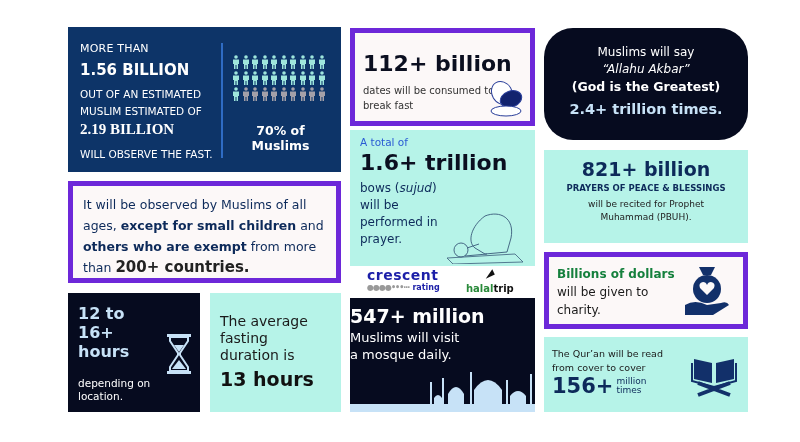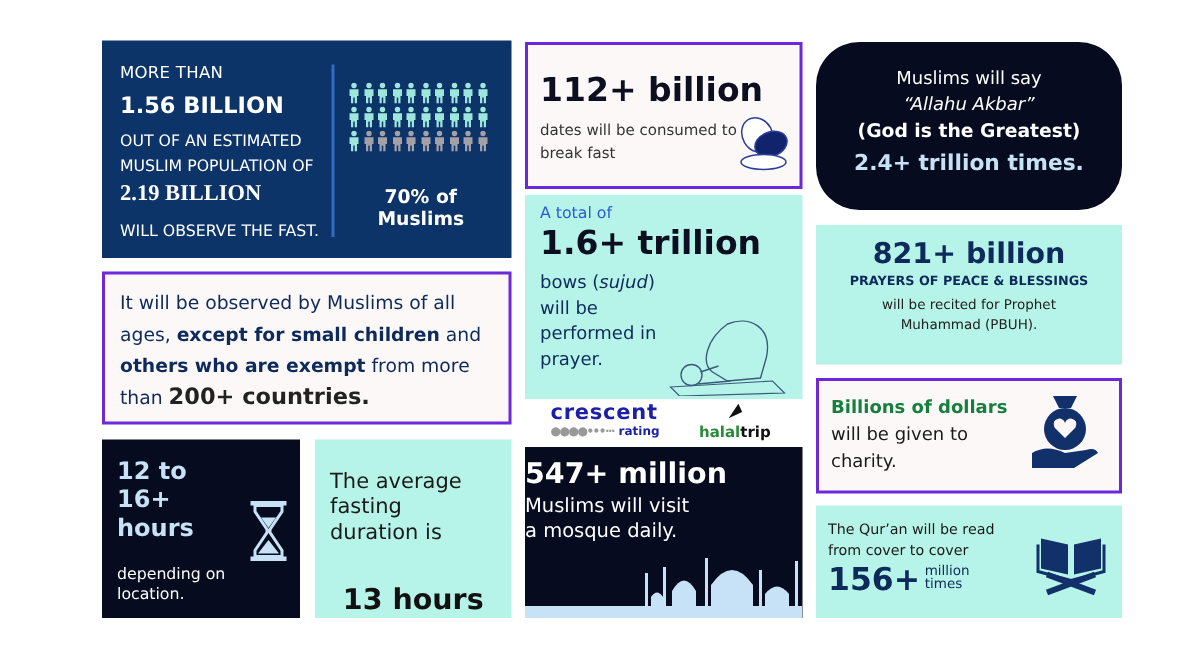--- a/index.html
+++ b/index.html
@@ -2,21 +2,21 @@
 <html><head>
 <meta charset="utf-8">
 <style>
   * { box-sizing: border-box; margin: 0; padding: 0; }
   html, body { width: 800px; height: 442px; background: #ffffff; overflow: hidden; }
   body { position: relative; font-family: "DejaVu Sans", sans-serif; }
   .box { position: absolute; overflow: hidden; }
   .navy { background: #0d3468; color: #fff; }
   .dark { background: #060b1f; color: #fff; }
   .teal { background: #b6f3e8; color: #0b1a3a; }
-  .outline { background: #fcf8f8; border: 2px solid #6d28d9; color: #0d2a5a; }
+  .outline { background: #fcf8f8; border: 5px solid #6d28d9; color: #0d2a5a; }
   .abs { position: absolute; }
 
   
   #b1 { left: 68px; top: 27px; width: 273px; height: 145px; }
   #b1 .l1 { left: 12px; top: 15px; font-size: 11px; letter-spacing: 0.2px; }
   #b1 .big { font-weight: bold; font-size: 15px; }
   #b1 .n1 { left: 12px; top: 34px; }
   #b1 .l2 { left: 12px; top: 61px; font-size: 10.5px; }
   #b1 .l3 { left: 12px; top: 78px; font-size: 10.5px; }
   #b1 .n2 { left: 12px; top: 94px; font-family: Liberation Serif, serif; }
@@ -30,21 +30,21 @@
   #b2 b { color: #0d2a5a; }
   #b2 .bigc { font-size: 15px; font-weight: bold; color: #222; }
 
   
   #b3 { left: 68px; top: 293px; width: 132px; height: 119px; padding: 7px 10px; font-size: 10.5px; line-height: 13px; }
   #b3 .big { font-size: 16px; font-weight: bold; color: #c7e2f7; line-height: 19px; margin: 4px 0 16px; }
   #b3 .hg { right: 8px; top: 40px; }
 
   
   #b4 { left: 210px; top: 293px; width: 131px; height: 119px; padding: 20px 10px; font-size: 14px; line-height: 17px; color: #1a1a1a; }
-  #b4 .big { font-size: 19px; font-weight: bold; margin-top: 28px; color: #111; text-align: center; }
+  #b4 .big { font-size: 19px; font-weight: bold; margin-top: 7px; color: #111; }
 
   
   #b5 { left: 350px; top: 28px; width: 185px; height: 98px; padding: 18px 8px; }
   #b5 .big { font-size: 22px; font-weight: bold; color: #0b0f20; line-height: 26px; }
   #b5 .t { font-size: 10px; line-height: 15px; color: #333; margin-top: 6px; }
   #b5 .dates { right: 6px; top: 46px; }
 
   
   #b6 { left: 350px; top: 130px; width: 185px; height: 136px; padding: 6px 10px; }
   #b6 .pre { font-size: 10.5px; color: #2a5bd4; }
@@ -91,21 +91,21 @@
   #b11 .unit { display: inline-block; font-size: 9px; line-height: 9px; color: #0d2a5a; vertical-align: top; margin-top: 2px; }
   #b11 .quran { right: 10px; top: 18px; }
 </style>
 </head>
 <body>
 
 <div class="box navy" id="b1">
   <div class="abs l1">MORE THAN</div>
   <div class="abs big n1">1.56 BILLION</div>
   <div class="abs l2">OUT OF AN ESTIMATED</div>
-  <div class="abs l3">MUSLIM POPULATION OF</div>
+  <div class="abs l3">MUSLIM ESTIMATED OF</div>
   <div class="abs big n2">2.19 BILLION</div>
   <div class="abs l4">WILL OBSERVE THE FAST.</div>
   <div class="abs divider"></div>
   <div class="abs people" id="people">
       <svg width="8" height="14" viewBox="0 0 8 14">
         <circle cx="4" cy="2" r="1.8" fill="#9ee6dc"></circle>
         <path d="M1 4.5 L7 4.5 L7 9 L6 9 L6 14 L4.5 14 L4.5 10 L3.5 10 L3.5 14 L2 14 L2 9 L1 9 Z" fill="#9ee6dc"></path>
       </svg>
       <svg width="8" height="14" viewBox="0 0 8 14">
         <circle cx="4" cy="2" r="1.8" fill="#9ee6dc"></circle>

